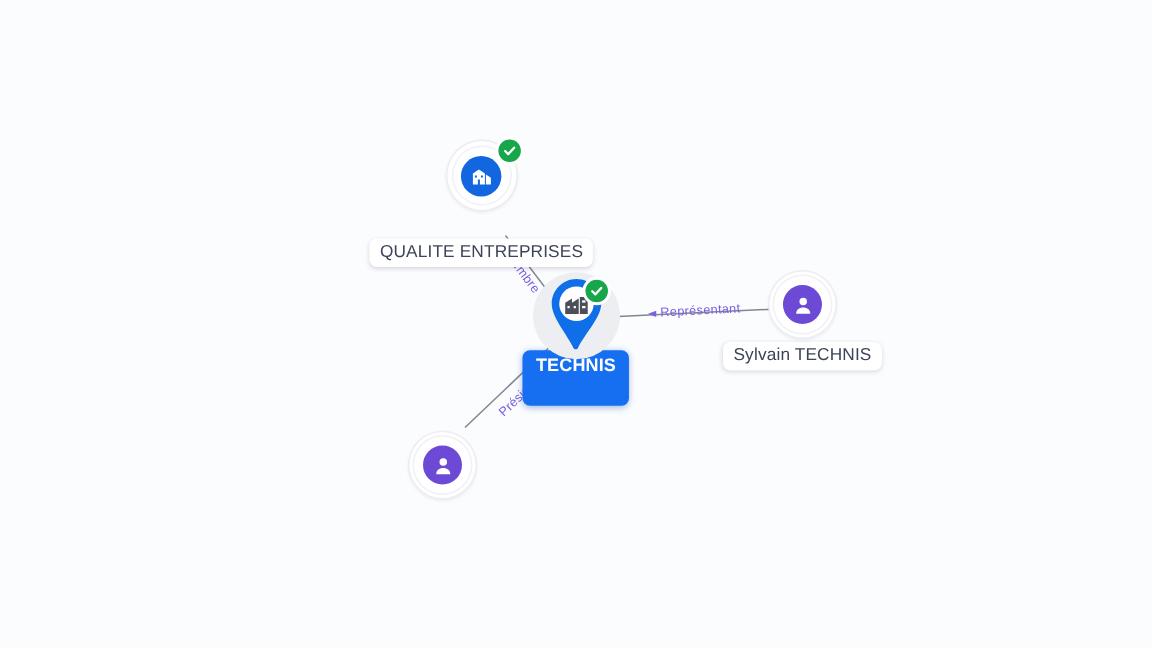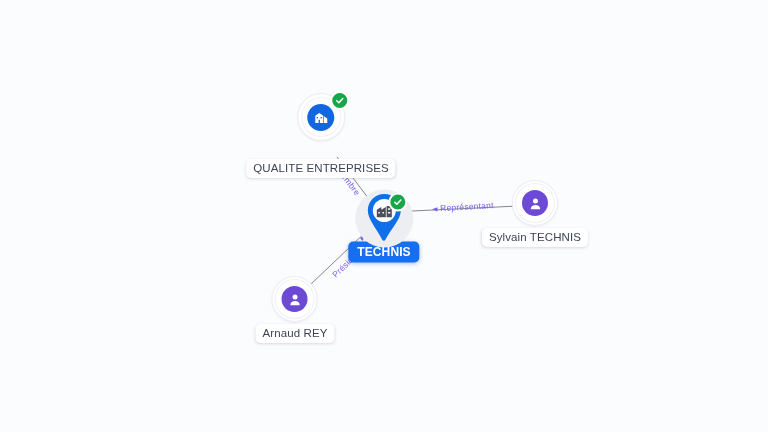--- a/index.html
+++ b/index.html
@@ -142,21 +142,21 @@
     font-size: 11.5px;
     line-height: 12px;
     white-space: nowrap;
     letter-spacing: .1px;
   }
   .node-label.selected {
     background: #166ff0;
     color: #ffffff;
     font-weight: bold;
     box-shadow: 0 1px 4px rgba(20,70,180,.35);
-    padding: 4px 9px 5px;
+    padding: 4px 9px 21px;
     font-size: 12px;
   }
   
   .edge-label {
     position: absolute;
     color: #7b5fe0;
     font-size: 8.5px;
     line-height: 9px;
     white-space: nowrap;
     letter-spacing: .2px;
@@ -247,16 +247,15 @@
 
   <div class="node" style="left:295px; top:310px;">
     <div class="person-halo">
       <div class="person-circle">
         <svg width="15" height="15" viewBox="0 0 24 24" fill="#ffffff">
           <circle cx="12" cy="8" r="4"></circle>
           <path d="M4.5 21c0-4.1 3.4-6.5 7.5-6.5s7.5 2.4 7.5 6.5H4.5z"></path>
         </svg>
       </div>
     </div>
-    <div class="node-label">Arnaud REY</div>
   </div>
 
 </div>
 
 </body></html>

